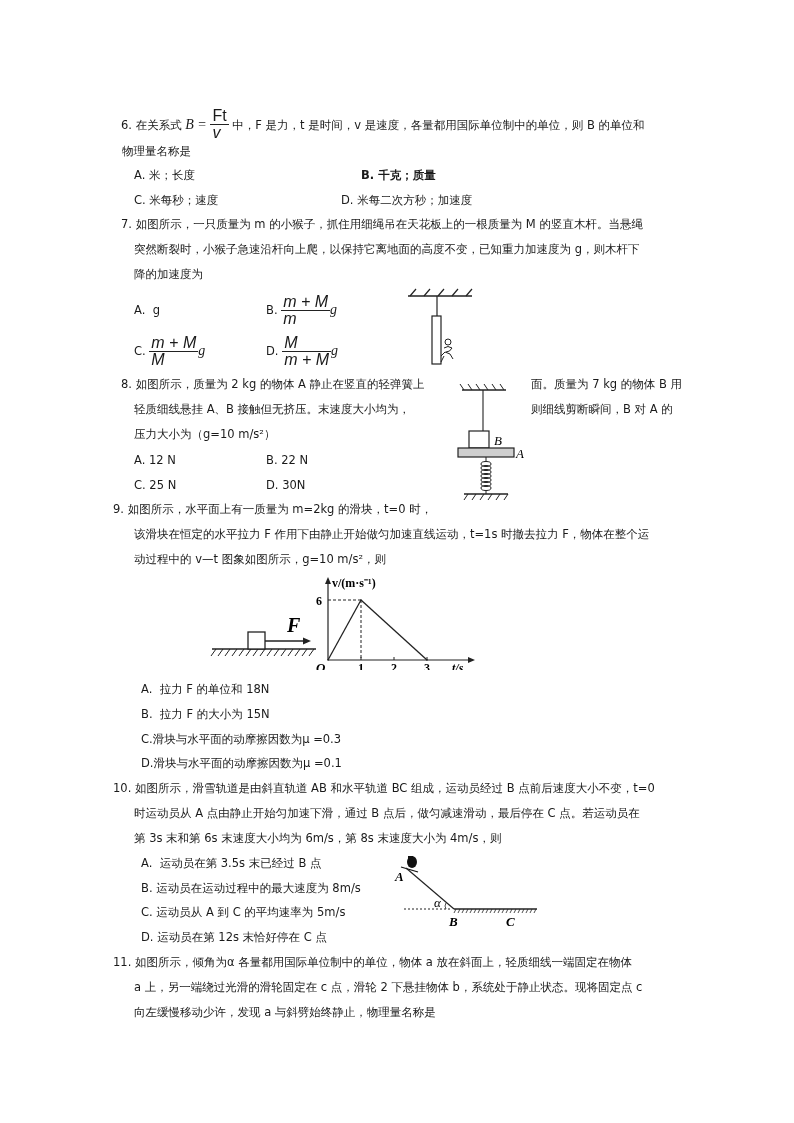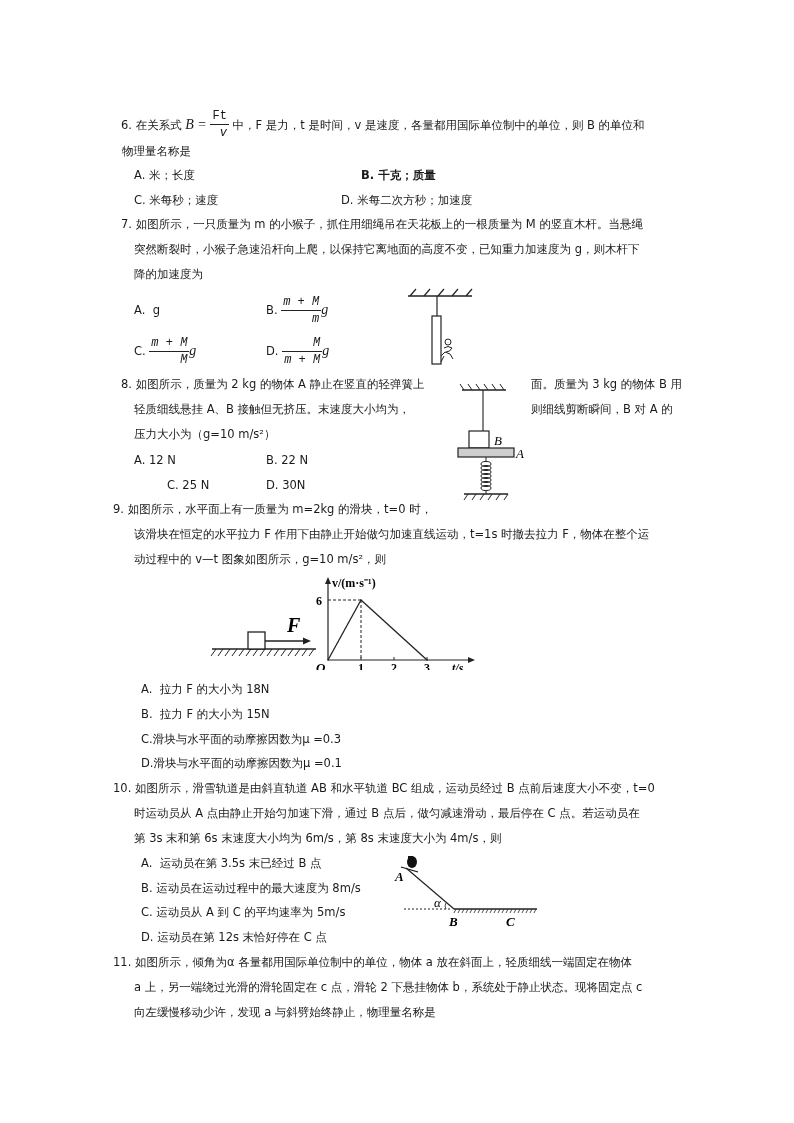--- a/index.html
+++ b/index.html
@@ -1,20 +1,20 @@
 <!DOCTYPE html>
 <html><head>
 <meta charset="utf-8">
 <style>
   html, body { margin:0; padding:0; background:#ffffff; }
   body { width:794px; height:1123px; position:relative; overflow:hidden;
          font-family:"DejaVu Sans", sans-serif; color:#1a1a1a; font-size:11.5px; }
   .ln { position:absolute; white-space:nowrap; line-height:16px; }
   .it { font-family:"Liberation Serif", serif; font-style:italic; font-size:14px; }
-  .frac { display:inline-block; vertical-align:middle; text-align:right; font-family:Liberation Mono, monospace; font-style:italic; font-size:12px; line-height:16px; }
+  .frac { display:inline-block; vertical-align:middle; text-align:left; font-family:Liberation Sans, sans-serif; font-style:italic; font-size:16px; line-height:16px; }
   .frac .num { display:block; border-bottom:1px solid #222; padding:0 2px; }
   .frac .den { display:block; padding:0 2px; }
   .rom { font-style:normal; }
   svg text { font-family:"Liberation Serif", serif; }
 </style>
 </head>
 <body>
 
 <div>
   <div class="ln" style="left:121px;top:109px;">
@@ -91,32 +91,32 @@
       <path d="M41 70 L45 66 L50 68 L53 73"></path>
       <path d="M41 76 L44 70"></path>
     </g>
   </svg>
 </div>
 
 <div>
   <div class="ln" style="left:121px;top:376px;">
     <span>8.</span> <span>如图所示，质量为 2 kg 的物体 A 静止在竖直的轻弹簧上</span>
   </div>
-  <div class="ln" style="left:531px;top:376px;">面。质量为 3 kg 的物体 B 用</div>
+  <div class="ln" style="left:531px;top:376px;">面。质量为 7 kg 的物体 B 用</div>
   <div class="ln" style="left:134px;top:401px;">轻质细线悬挂 A、B 接触但无挤压。末速度大小均为，</div>
   <div class="ln" style="left:531px;top:401px;">则细线剪断瞬间，B 对 A 的</div>
   <div class="ln" style="left:134px;top:426px;">压力大小为（g=10 m/s²）</div>
 
   <div class="ln" style="left:134px;top:452px;">
     <span>A.</span> <span>12 N</span>
   </div>
   <div class="ln" style="left:266px;top:452px;">
     <span>B.</span> <span>22 N</span>
   </div>
-  <div class="ln" style="left:134px;top:477px;margin-left:33px;">
+  <div class="ln" style="left:134px;top:477px;">
     <span>C.</span> <span>25 N</span>
   </div>
   <div class="ln" style="left:266px;top:477px;">
     <span>D.</span> <span>30N</span>
   </div>
 
   <svg style="position:absolute;left:452px;top:376px;" width="90" height="130" viewBox="0 0 90 130">
     <line x1="10" y1="14" x2="54" y2="14" stroke="#222" stroke-width="1.4"></line>
     <g stroke="#222" stroke-width="1">
       <line x1="12" y1="14" x2="8" y2="8"></line>
@@ -204,21 +204,21 @@
       <line x1="18" y1="25" x2="51" y2="25" stroke="#222" stroke-width="1" stroke-dasharray="3,2"></line>
       <line x1="51" y1="25" x2="51" y2="85" stroke="#222" stroke-width="1" stroke-dasharray="3,2"></line>
       <line x1="18" y1="85" x2="51" y2="25" stroke="#222" stroke-width="1.3"></line>
       <line x1="51" y1="25" x2="117" y2="85" stroke="#222" stroke-width="1.3"></line>
       <circle cx="18" cy="85" r="0.8" fill="#222"></circle>
       <circle cx="51" cy="25" r="0.8" fill="#222"></circle>
       <circle cx="117" cy="85" r="0.8" fill="#222"></circle>
     </svg>
 
   <div class="ln" style="left:141px;top:681px;">
-    <span>A.</span>&nbsp; <span>拉力 F 的大小为 18N</span>
+    <span>A.</span>&nbsp; <span>拉力 F 的单位和 18N</span>
   </div>
   <div class="ln" style="left:141px;top:706px;">
     <span>B.</span>&nbsp; <span>拉力 F 的大小为 15N</span>
   </div>
   <div class="ln" style="left:141px;top:731px;">
     <span>C.</span><span>滑块与水平面的动摩擦因数为μ   =0.3</span>
   </div>
   <div class="ln" style="left:141px;top:755px;">
     <span>D.</span><span>滑块与水平面的动摩擦因数为μ   =0.1</span>
   </div>

